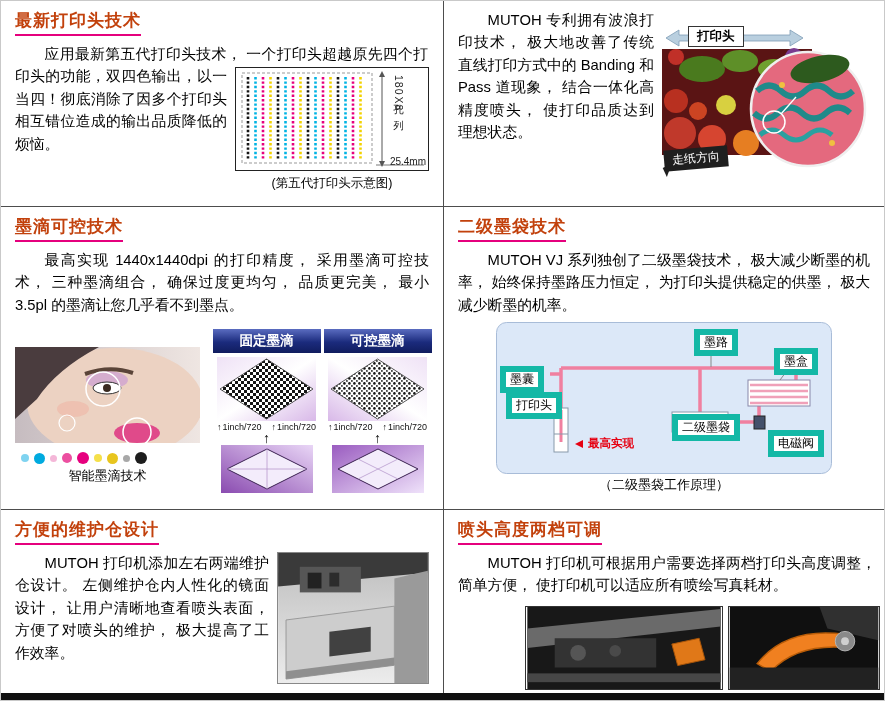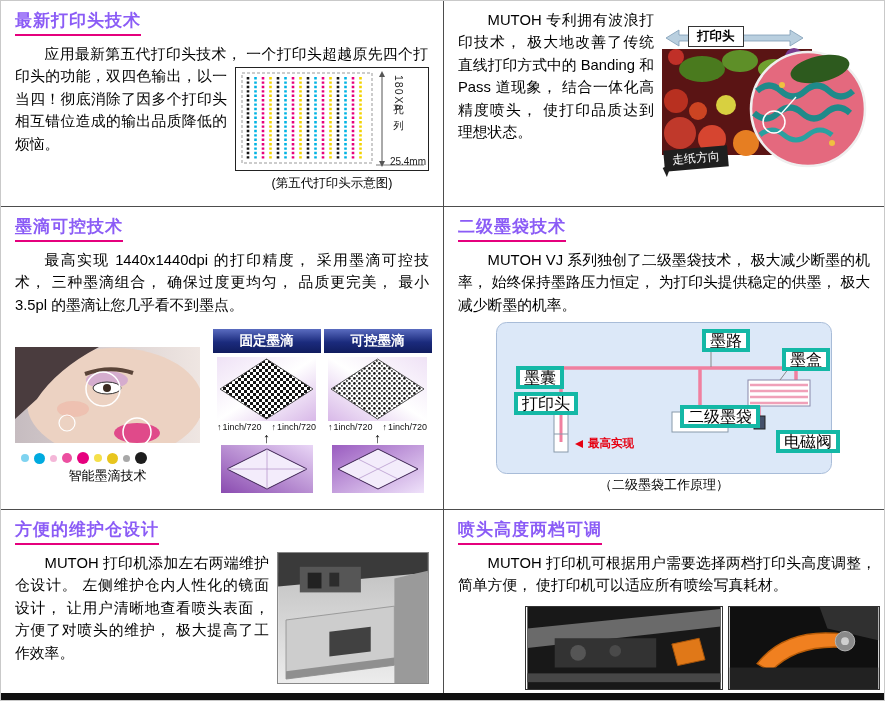--- a/index.html
+++ b/index.html
@@ -5,21 +5,21 @@
   * { margin:0; padding:0; box-sizing:border-box; }
   html,body { background:#fff; }
   body { font-family:"Liberation Sans","DejaVu Sans",sans-serif; color:#000; }
   .page { width:885px; height:701px; position:relative; background:#fff; border:1px solid #c9c9c9; overflow:hidden; }
   .grid { display:grid; grid-template-columns:443px 440px; grid-template-rows:206px 303px 185px; }
   .cell { position:relative; padding:8px 14px 4px 14px; overflow:hidden; }
   .col-left { border-right:1px solid #4d4d4d; }
   .row-a, .row-b { border-bottom:1px solid #4d4d4d; }
   .bottom-bar { position:absolute; left:0; right:0; bottom:0; height:7px; background:#101010; }
 
-  .sec-title { display:inline-block; font-size:17px; font-weight:bold; color:#8b5cf6;
+  .sec-title { display:inline-block; font-size:17px; font-weight:bold; color:#c2410c;
                border-bottom:2px solid #e5007d; padding-bottom:2px; margin-bottom:7px; letter-spacing:1px; }
   .body-text { font-size:14.8px; line-height:1.52; text-indent:2em; text-align:justify; }
   .fig-caption { font-size:12.5px; text-align:center; margin-top:4px; }
   .strut { float:right; width:1px; }
   .strut-1 { height:24px; } .strut-2 { height:16px; }
   .fig { float:right; clear:right; margin:0 0 2px 8px; position:relative; }
 
   
   .ph-box { position:relative; width:194px; height:104px; border:1px solid #222; background:#fff; }
   .ph-dim-v { position:absolute; top:7px; right:22px; writing-mode:vertical-rl; font-size:10.5px; letter-spacing:1px; color:#222; }
@@ -43,21 +43,21 @@
   .drop-panel { width:99px; display:flex; flex-direction:column; align-items:center; }
   .panel-header { width:108px; text-align:center; color:#fff; font-weight:bold; font-size:13.5px;
       padding:3px 0; background:linear-gradient(180deg,#5a6cc0 0%,#1b2b7d 55%,#101c5e 100%); }
   .inch-row { display:flex; justify-content:space-between; width:99px; font-size:9px; margin-top:1px; color:#111; }
   .inch-item { white-space:nowrap; }
   .inch-item .arr { font-size:9px; margin-right:1px; }
   .mid-arrow { font-size:14px; font-weight:bold; line-height:12px; margin:0 0 1px 0; }
 
   
   .bag-diagram { position:relative; width:336px; height:152px; margin:6px auto 2px auto; }
-  .dlabel { position:absolute; font-size:16px; line-height:15px; background:#fff; border:4px solid #14b8a6; padding:0 4px; white-space:nowrap;margin-left:8px; }
+  .dlabel { position:absolute; font-size:12px; line-height:15px; background:#fff; border:6px solid #14b8a6; padding:0 4px; white-space:nowrap; }
   .dlabel-plain { position:absolute; font-size:11.5px; font-weight:bold; color:#e60012; white-space:nowrap; }
   .bag-caption { font-size:13px; text-align:center; margin-top:0; }
 
   
   .fig-maint { width:152px; height:132px; border:1px solid #888; }
 
   
   .s6-photos { position:absolute; right:4px; bottom:5px; display:flex; gap:5px; }
   .s6-photos svg { display:block; border:1px solid #333; }
 </style>
@@ -290,23 +290,23 @@
             <line x1="254" y1="81" x2="312" y2="81"></line>
           </g>
 
           <rect x="258" y="94" width="11" height="13" fill="#44506a" stroke="#222"></rect>
 
           <line x1="215" y1="24" x2="215" y2="45" stroke="#888" stroke-width="1"></line>
           <line x1="296" y1="42" x2="284" y2="58" stroke="#888" stroke-width="1"></line>
           <polygon points="79,122 87,118 87,126" fill="#e60012"></polygon>
         </svg>
         <div class="dlabel" style="left:198px; top:7px;">墨路</div>
-        <div class="dlabel" style="left:12px;  top:44px;">墨囊</div>
+        <div class="dlabel" style="left:4px;  top:44px;">墨囊</div>
         <div class="dlabel" style="left:10px;  top:70px;">打印头</div>
-        <div class="dlabel" style="left:176px; top:83px;">二级墨袋</div>
+        <div class="dlabel" style="left:176px; top:92px;">二级墨袋</div>
         <div class="dlabel" style="left:272px; top:108px;">电磁阀</div>
         <div class="dlabel" style="left:278px; top:26px;">墨盒</div>
         <div class="dlabel-plain" style="left:92px; top:114px;">最高实现</div>
       </div>
       <div class="bag-caption">（二级墨袋工作原理）</div>
     </section>
 
     <section class="cell col-left">
       <h2 class="sec-title">方便的维护仓设计</h2>
       <div>

